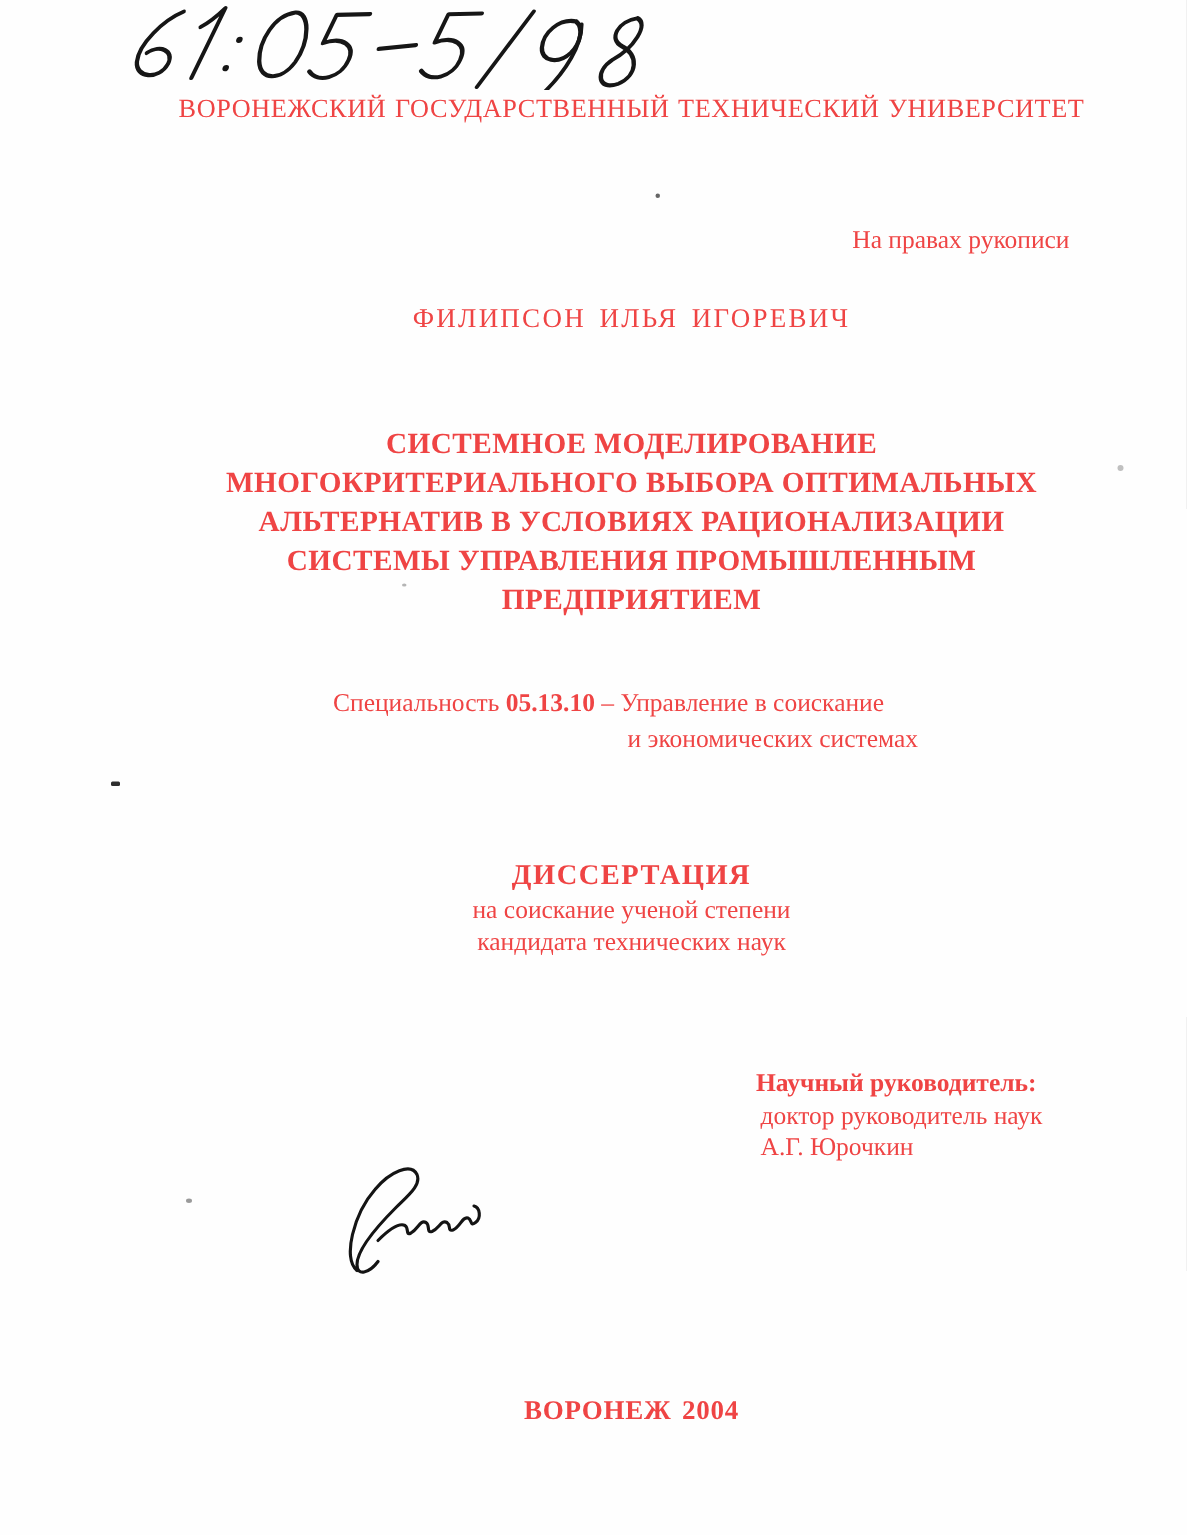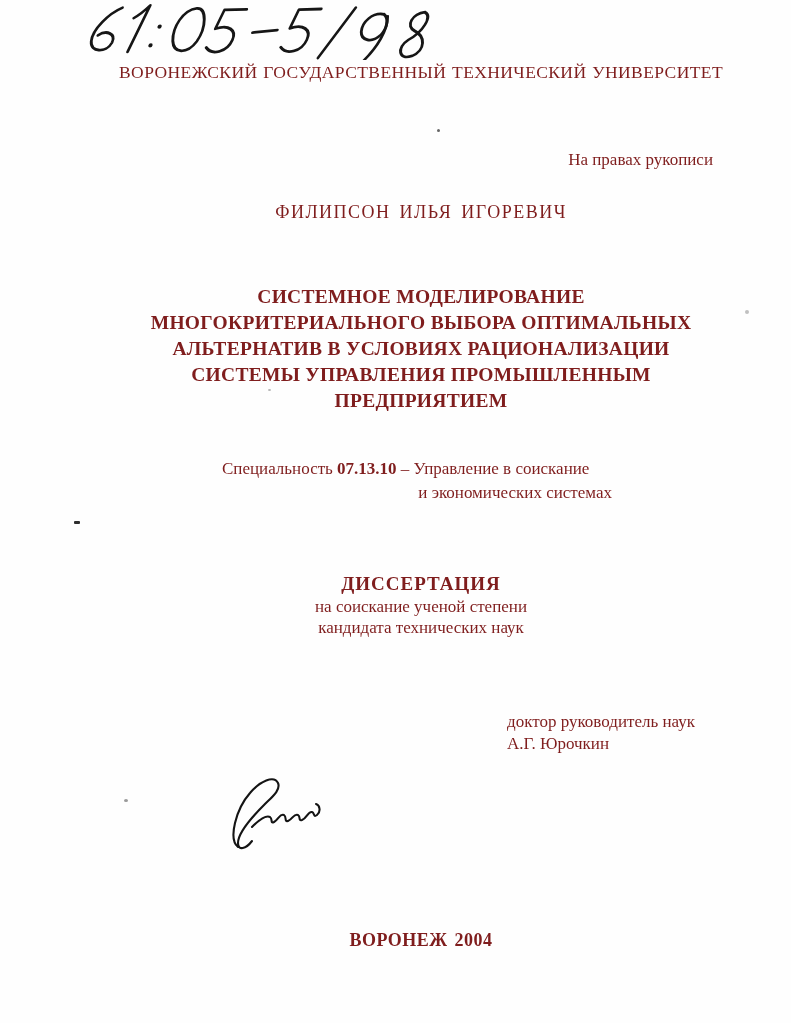--- a/index.html
+++ b/index.html
@@ -7,21 +7,21 @@
     margin: 0;
     padding: 0;
     background: #e8e8e8;
   }
   .page {
     position: relative;
     width: 791px;
     height: 1023px;
     margin: 0 auto;
     background: #fefefe;
-    color: #7f1d1d;
+    color: #ef4444;
     font-family: "Liberation Serif", serif;
     overflow: hidden;
   }
   .centered {
     position: absolute;
     left: 46px;
     width: 750px;
     text-align: center;
   }
   
@@ -165,31 +165,32 @@
 
   <div class="centered title-block">
     <div>СИСТЕМНОЕ МОДЕЛИРОВАНИЕ</div>
     <div>МНОГОКРИТЕРИАЛЬНОГО ВЫБОРА ОПТИМАЛЬНЫХ</div>
     <div>АЛЬТЕРНАТИВ В УСЛОВИЯХ РАЦИОНАЛИЗАЦИИ</div>
     <div>СИСТЕМЫ УПРАВЛЕНИЯ ПРОМЫШЛЕННЫМ</div>
     <div>ПРЕДПРИЯТИЕМ</div>
   </div>
 
   <div class="specialty">
-    <div class="line1"><span>Специальность </span><span class="code">07.13.10</span><span> – Управление в соискание</span></div>
+    <div class="line1"><span>Специальность </span><span class="code">05.13.10</span><span> – Управление в соискание</span></div>
     <div class="line2">и экономических системах</div>
   </div>
 
   <div class="centered thesis-block">
     <div class="thesis-heading">ДИССЕРТАЦИЯ</div>
     <div class="thesis-line">на соискание ученой степени</div>
     <div class="thesis-line">кандидата технических наук</div>
   </div>
 
   <div class="supervisor">
+    <div class="label">Научный руководитель:</div>
     <div class="degree">доктор руководитель наук</div>
     <div class="name">А.Г. Юрочкин</div>
   </div>
 
   <div class="signature" role="img" aria-label="signature">
     <svg viewBox="0 0 100 80" fill="none" stroke="#141414" stroke-width="2.1" stroke-linecap="round" stroke-linejoin="round">
 
       <path d="M12,72 C2,64 10,34 24,18 C34,6 48,0 52,8 C55,15 46,22 38,30 C24,44 12,58 12,68 C12,76 20,74 26,66"></path>
 
       <path d="M26,52 C34,44 40,40 44,42 C47,44 44,49 48,47 C53,44 54,38 58,40 C61,42 58,47 62,46 C67,44 68,38 72,40 C75,42 72,46 76,45 C81,43 82,36 86,37 C89,38 87,43 91,40 C95,37 94,30 90,29"></path>

